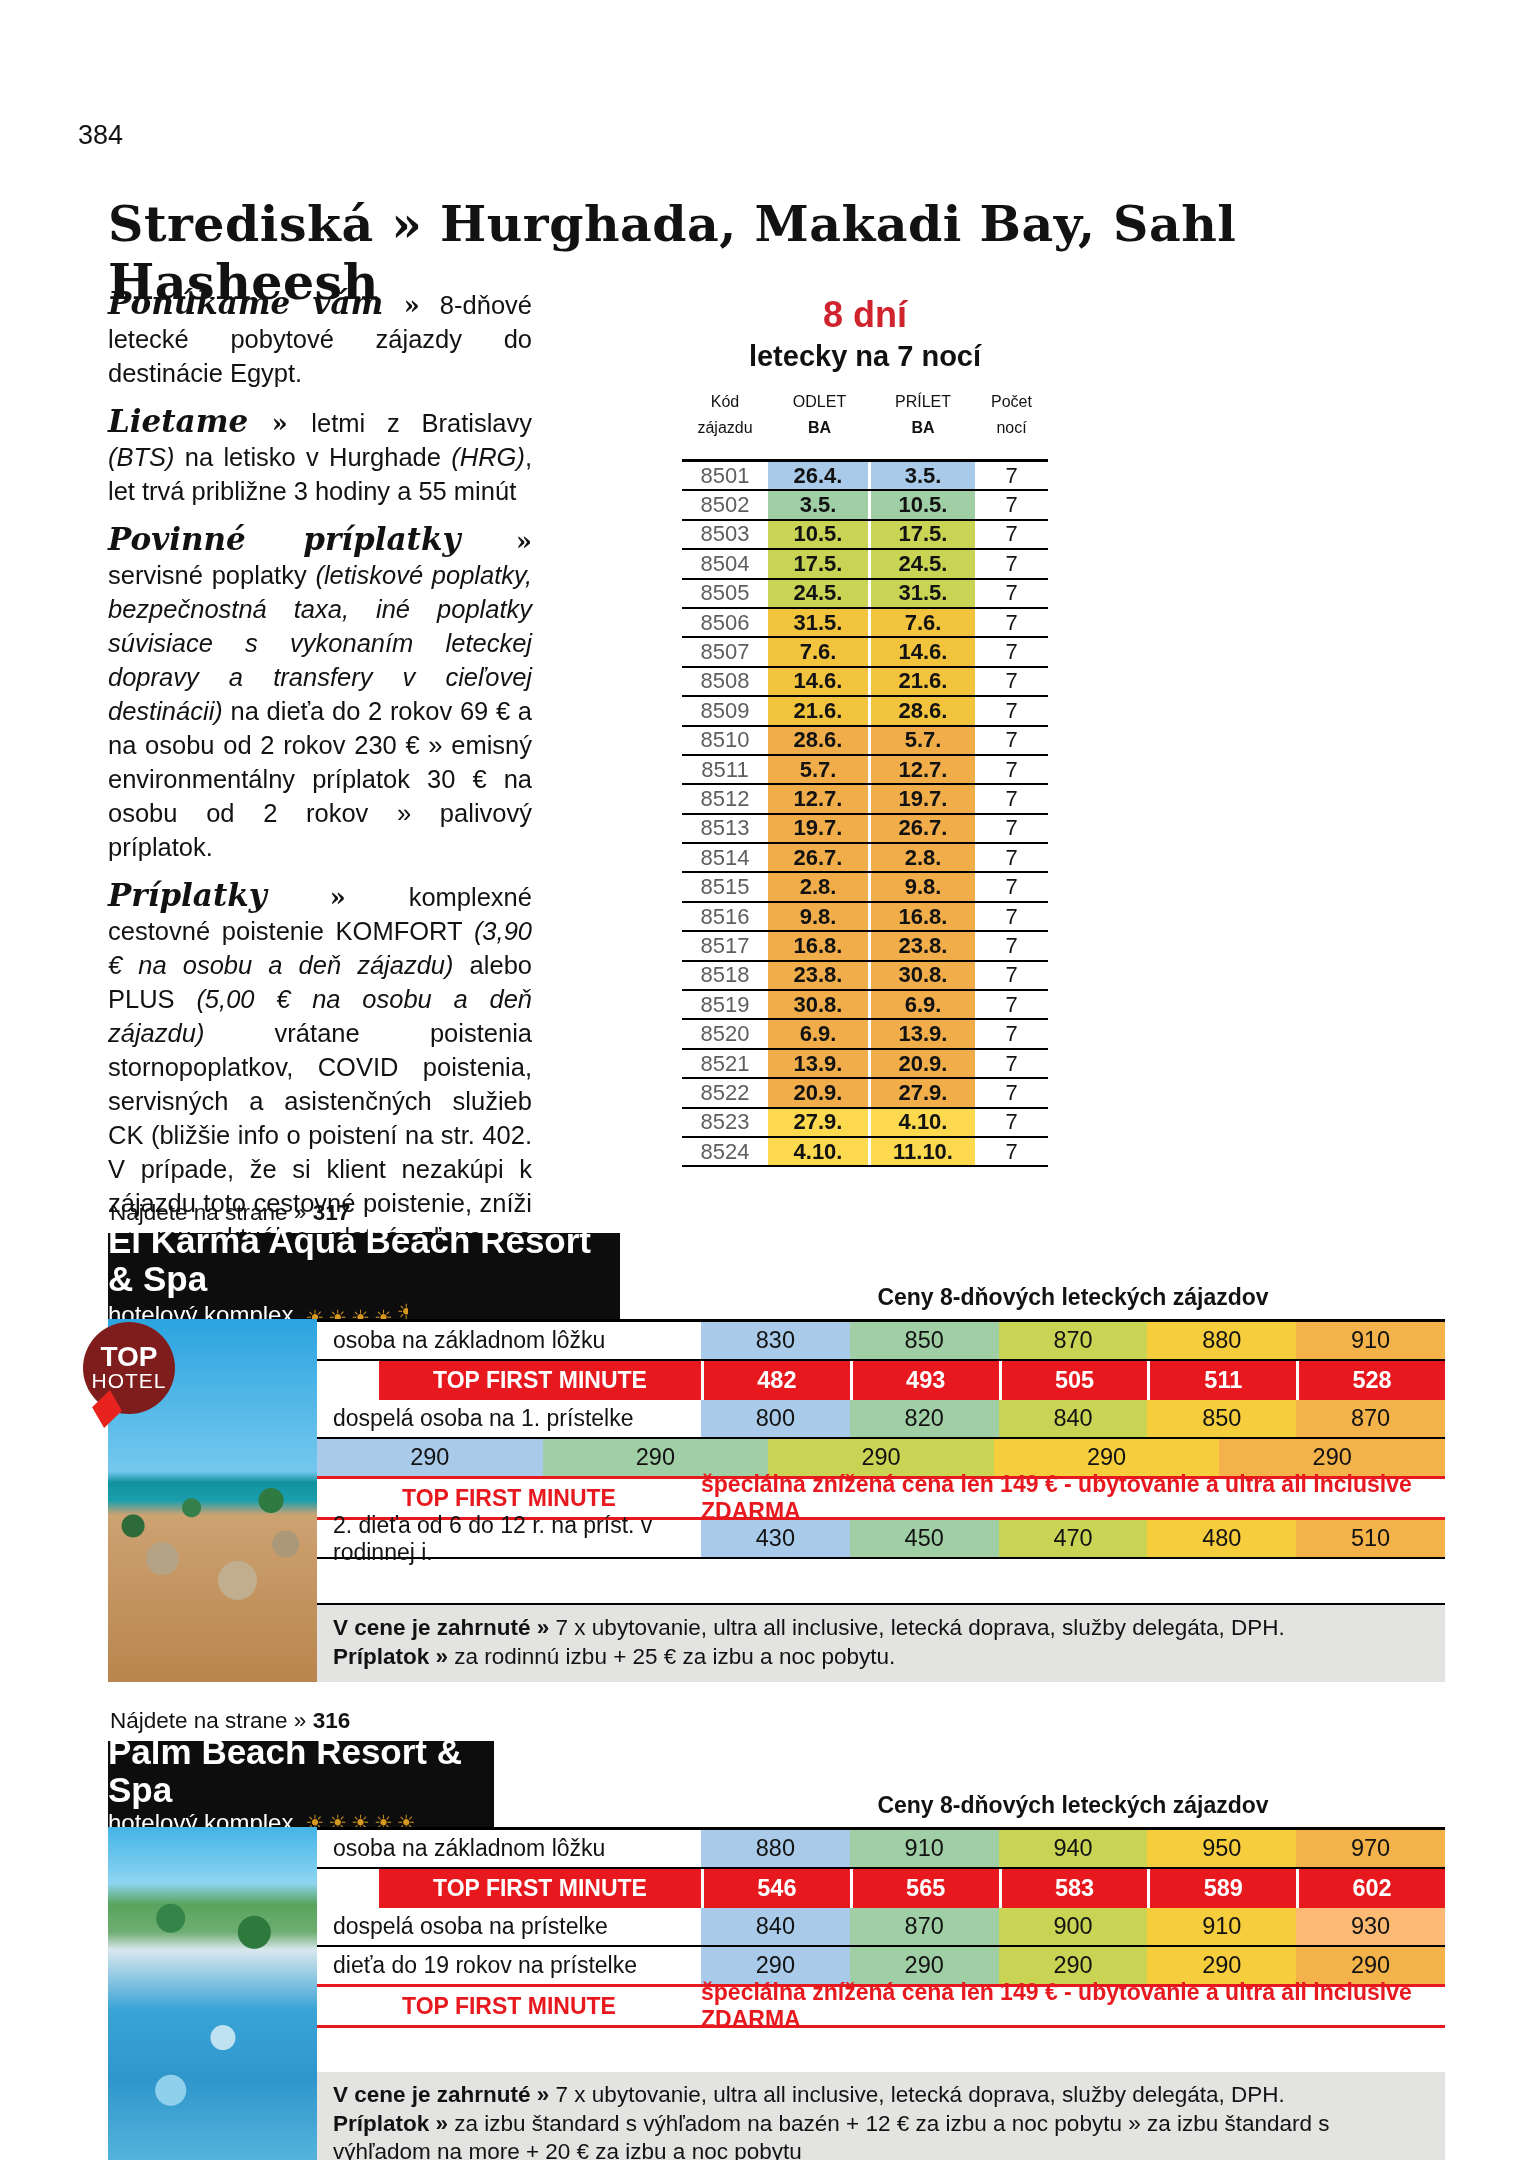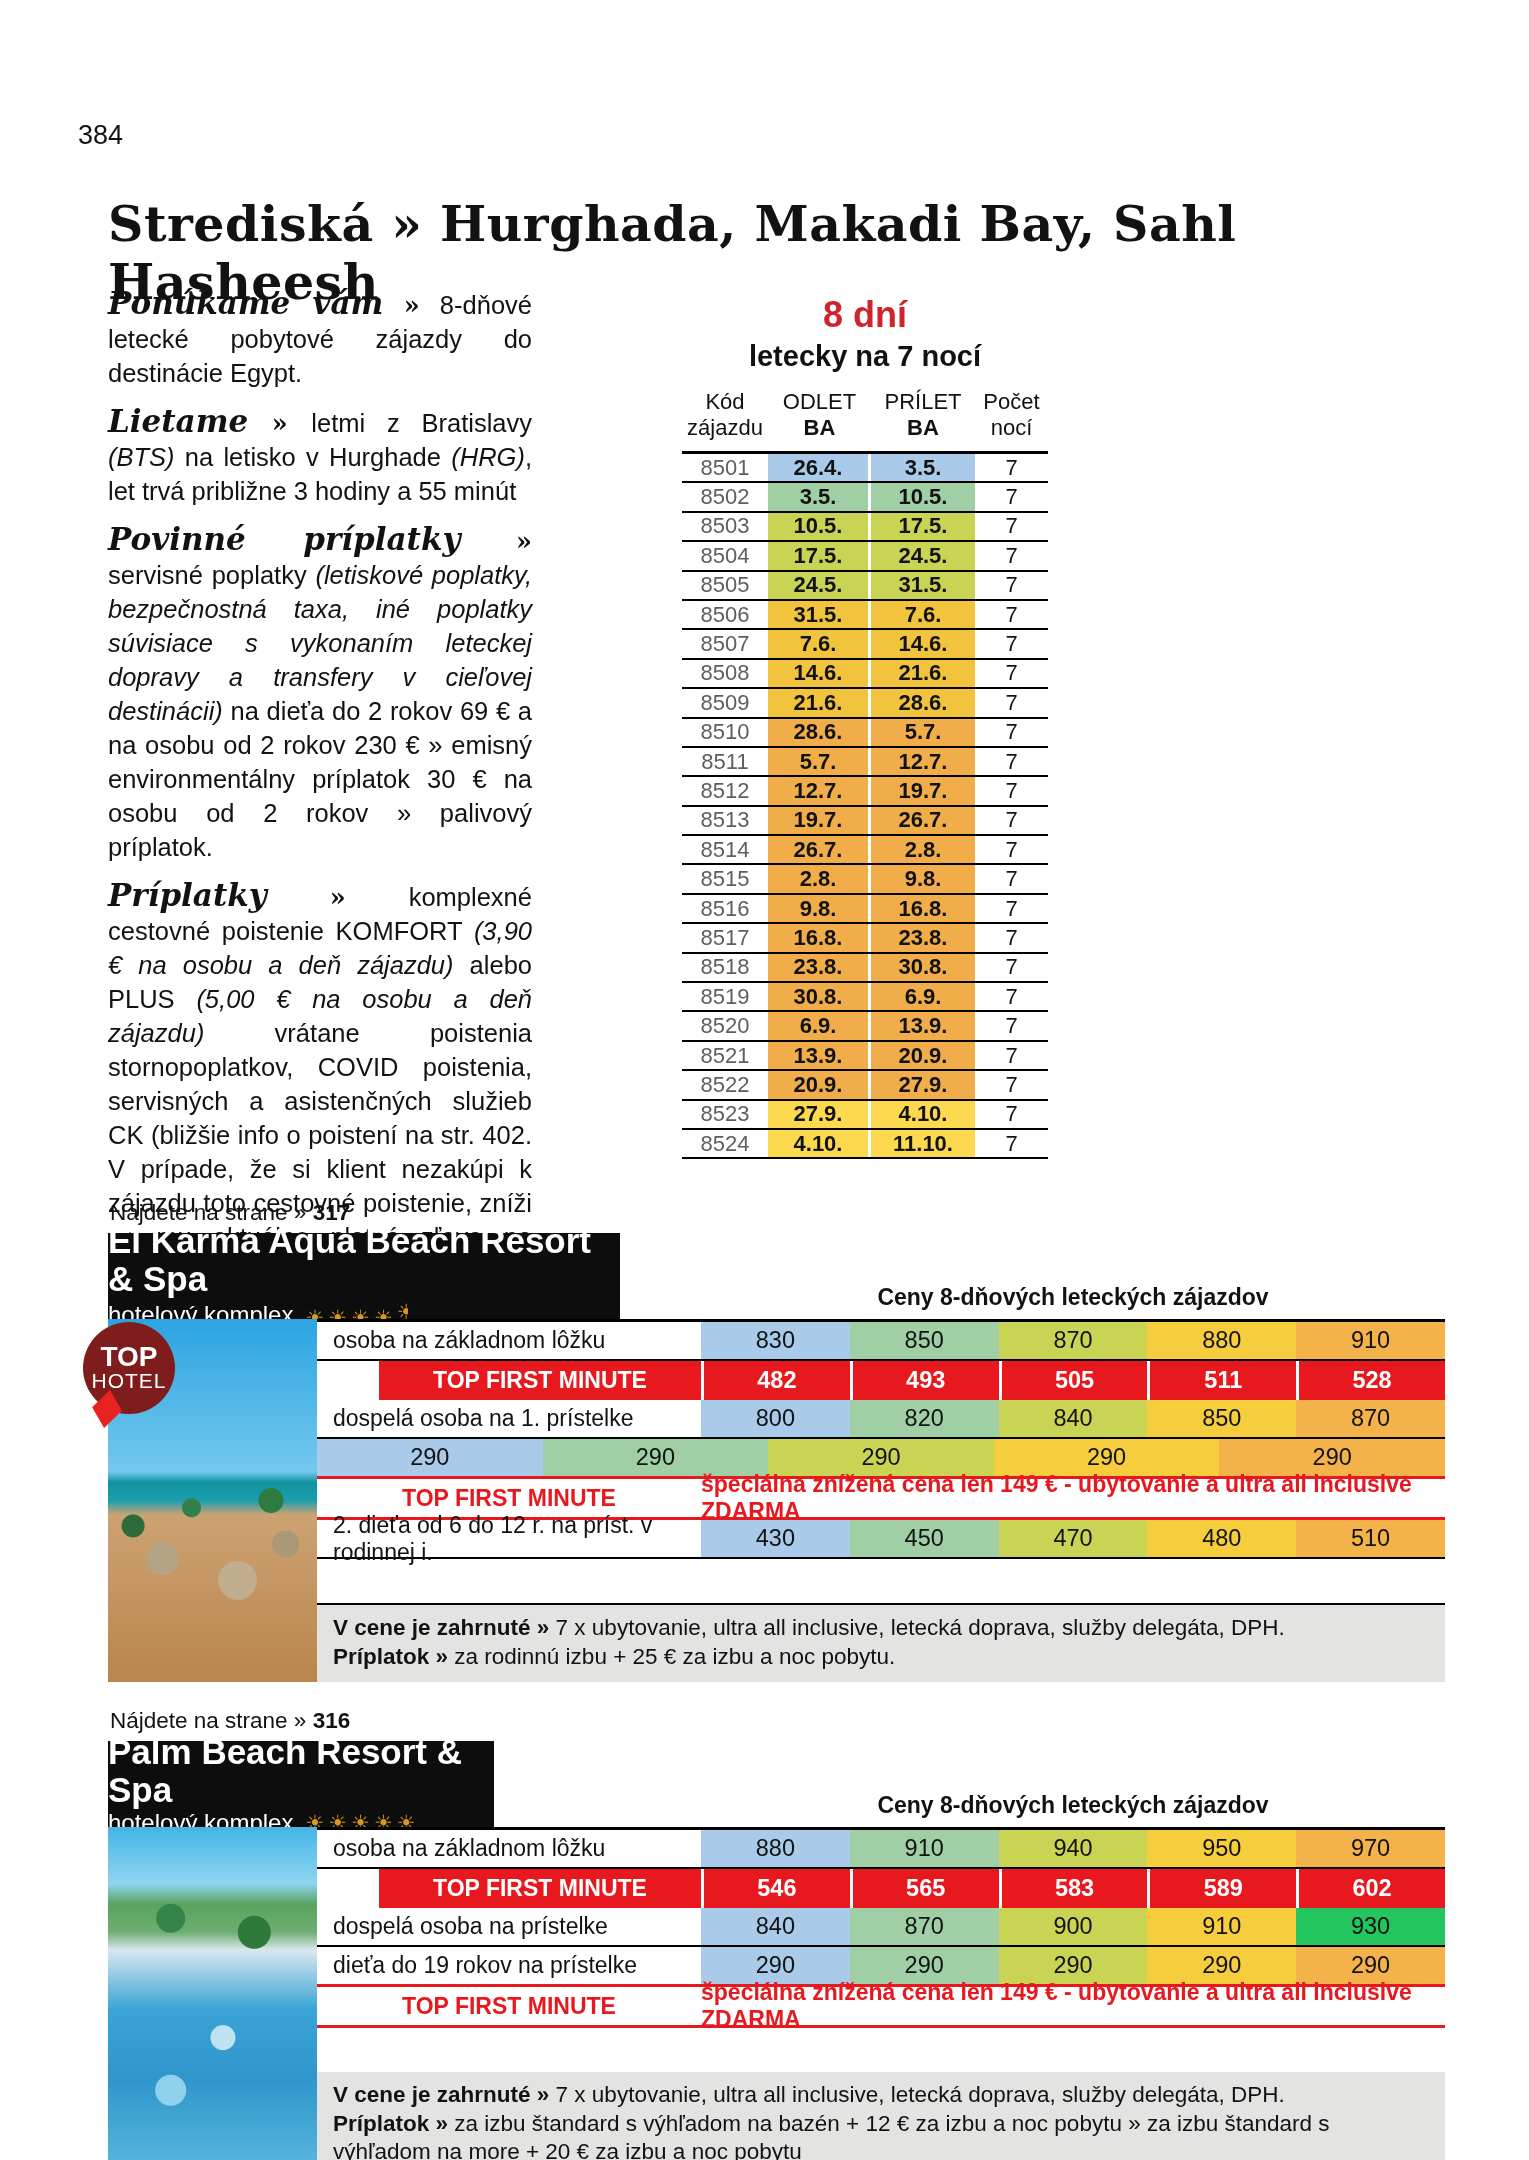--- a/index.html
+++ b/index.html
@@ -15,21 +15,21 @@
   .intro{position:absolute;left:108px;top:286px;width:424px;font-size:25.5px;line-height:34px;text-align:justify;}
   .intro p{margin:0 0 14px 0;}
   .seg-lead{font-family:"DejaVu Serif",serif;font-style:italic;font-weight:bold;font-size:31px;}
   .seg-sep{font-family:"DejaVu Serif",serif;font-weight:bold;}
   .seg-i{font-style:italic;}
 
   
   .flight{position:absolute;left:682px;top:294px;width:366px;}
   .f-title{text-align:center;font-weight:bold;font-size:36px;color:#cf232e;}
   .f-sub{text-align:center;font-weight:bold;font-size:29px;margin-top:4px;color:#111;}
-  .f-head{display:flex;margin-top:16px;border-bottom:3px solid #000;padding-bottom:10px;font-size:22px;line-height:26px;}
+  .f-head{display:flex;margin-top:16px;border-bottom:3px solid #000;padding-bottom:18px;font-size:16px;line-height:26px;}
   .fh{display:flex;flex-direction:column;align-items:center;justify-content:flex-end;}
   .fh.w-code{width:86px}.fh.w-od{width:103px}.fh.w-pr{width:104px}.fh.w-n{width:73px}
   .fh .l2b{font-weight:bold;}
   .frow{display:flex;border-bottom:2px solid #000;height:27.4px;align-items:stretch;font-size:22px;}
   .fc{display:flex;align-items:center;justify-content:center;}
   .fc.code{width:86px;color:#5e5e5e;}
   .fc.od{width:100px;border-right:3px solid #fff;font-weight:bold;}
   .fc.pr{width:104px;font-weight:bold;}
   .fc.nn{width:73px;}
 
@@ -381,21 +381,21 @@
               <div class="pcell tfm-cell">583</div>
               <div class="pcell tfm-cell">589</div>
               <div class="pcell tfm-cell">602</div>
             </div>
             <div class="prow normal">
               <div class="plabel">dospelá osoba na prístelke</div>
               <div class="pcell" style="background:#a9cbe9">840</div>
               <div class="pcell" style="background:#a0cfa6">870</div>
               <div class="pcell" style="background:#c9d454">900</div>
               <div class="pcell" style="background:#f6cd3d">910</div>
-              <div class="pcell" style="background:#22c55e">930</div>
+              <div class="pcell" style="background:#fdba74">930</div>
             </div>
             <div class="prow normal no-bb">
               <div class="plabel">dieťa do 19 rokov na prístelke</div>
               <div class="pcell" style="background:#a9cbe9">290</div>
               <div class="pcell" style="background:#a0cfa6">290</div>
               <div class="pcell" style="background:#c9d454">290</div>
               <div class="pcell" style="background:#f6cd3d">290</div>
               <div class="pcell" style="background:#f3b24a">290</div>
             </div>
             <div class="prow special">

